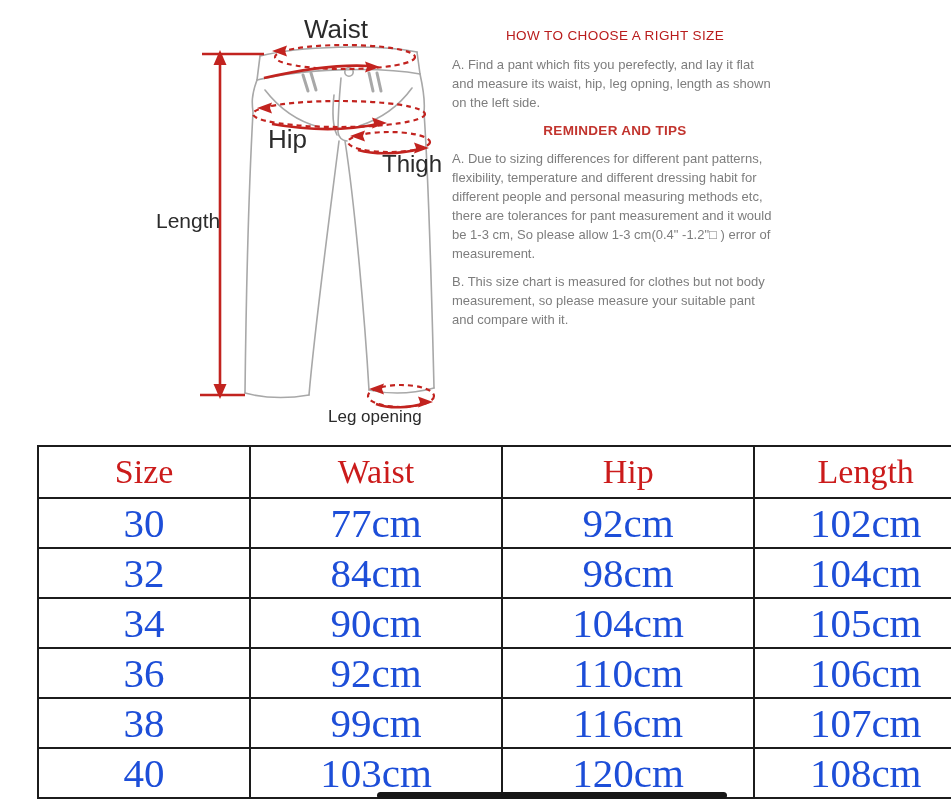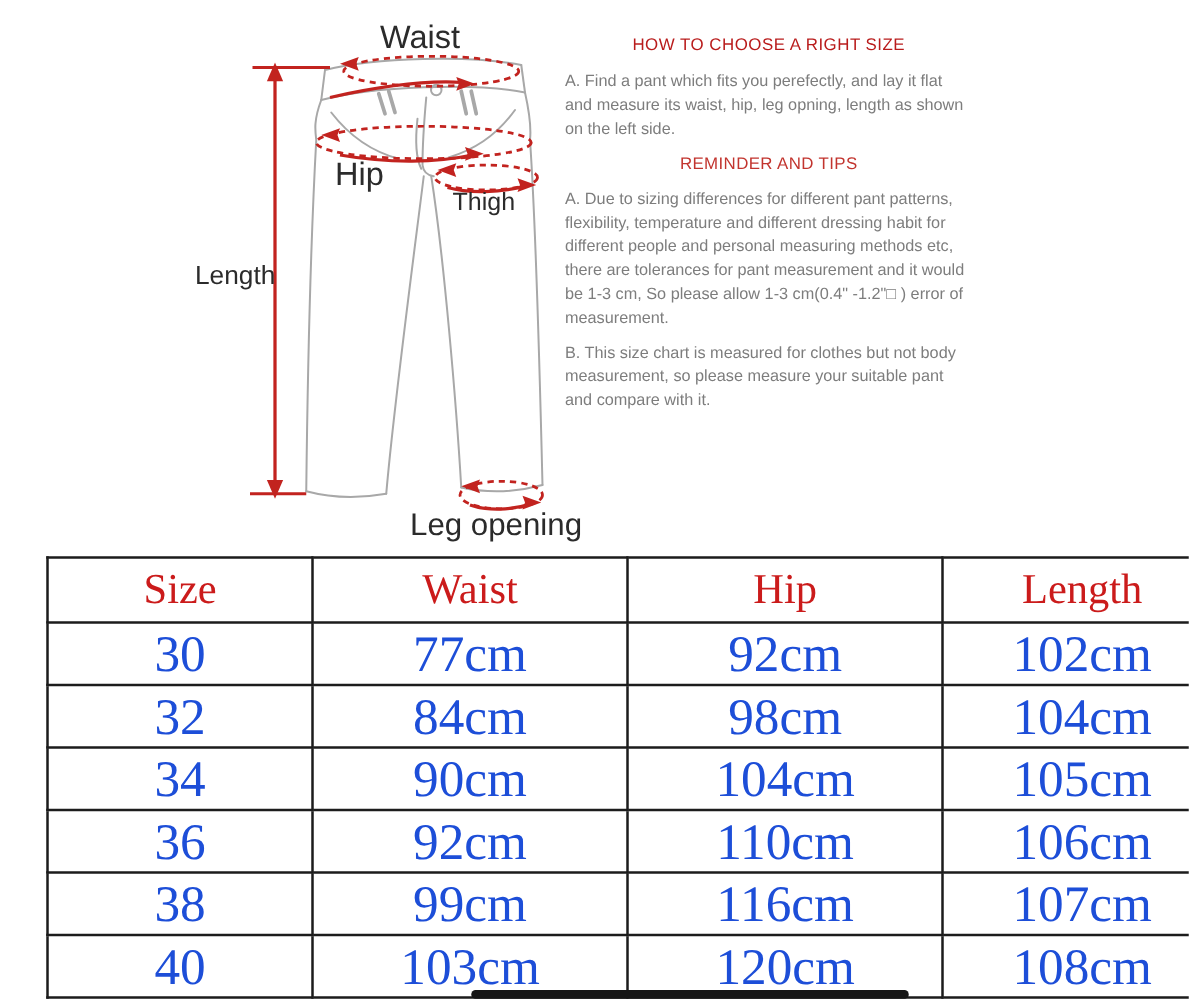--- a/index.html
+++ b/index.html
@@ -5,30 +5,30 @@
   html,body{margin:0;padding:0;background:#fff;}
   #stage{position:relative;width:951px;height:800px;background:#ffffff;overflow:hidden;
          font-family:"Liberation Sans",sans-serif;margin-left:32px;}
   
   #diagram{position:absolute;left:0;top:0;width:451px;height:443px;}
   #diagram svg{position:absolute;left:0;top:0;}
   .diagram-label{position:absolute;color:#2b2b2b;font-family:"Liberation Sans",sans-serif;
                  white-space:nowrap;line-height:1;}
   #lbl-waist{left:272px;top:16px;font-size:26px;}
   #lbl-hip{left:236px;top:126px;font-size:26px;}
-  #lbl-thigh{left:330px;top:152px;font-size:20px;}
+  #lbl-thigh{left:350px;top:152px;font-size:24px;}
   #lbl-length{left:124px;top:210px;font-size:21px;}
-  #lbl-legopening{left:296px;top:408px;font-size:25px;}
+  #lbl-legopening{left:296px;top:408px;font-size:17px;}
   
   #instructions{position:absolute;left:420px;top:26px;width:326px;
                 color:#7d7d7d;font-size:13px;line-height:19px;}
   #instructions .title{color:#b91c1c;font-size:13.5px;text-align:center;
                        letter-spacing:.4px;margin:0 0 10px 0;}
   #instructions p{margin:0 0 9px 0;}
-  #instructions .reminder{color:#c2342e;font-weight:normal;font-size:13.5px;
+  #instructions .reminder{color:#c2342e;font-weight:bold;font-size:13.5px;
                           text-align:center;margin:4px 0 9px 0;letter-spacing:.3px;}
   #right-divider{position:absolute;left:938px;top:16px;width:2px;height:428px;background:#bdbdbd;}
   
   #size-table{position:absolute;left:5px;top:445px;width:941px;height:345px;
               border-collapse:collapse;table-layout:fixed;
               font-family:"Liberation Serif",serif;border-radius:23px;}
   #size-table col.c1{width:22.6%;} #size-table col.c2{width:26.8%;}
   #size-table col.c3{width:26.9%;} #size-table col.c4{width:23.7%;}
   #size-table th,#size-table td{border:2px solid #1c1c1c;text-align:center;
               vertical-align:middle;padding:0;overflow:hidden;}

